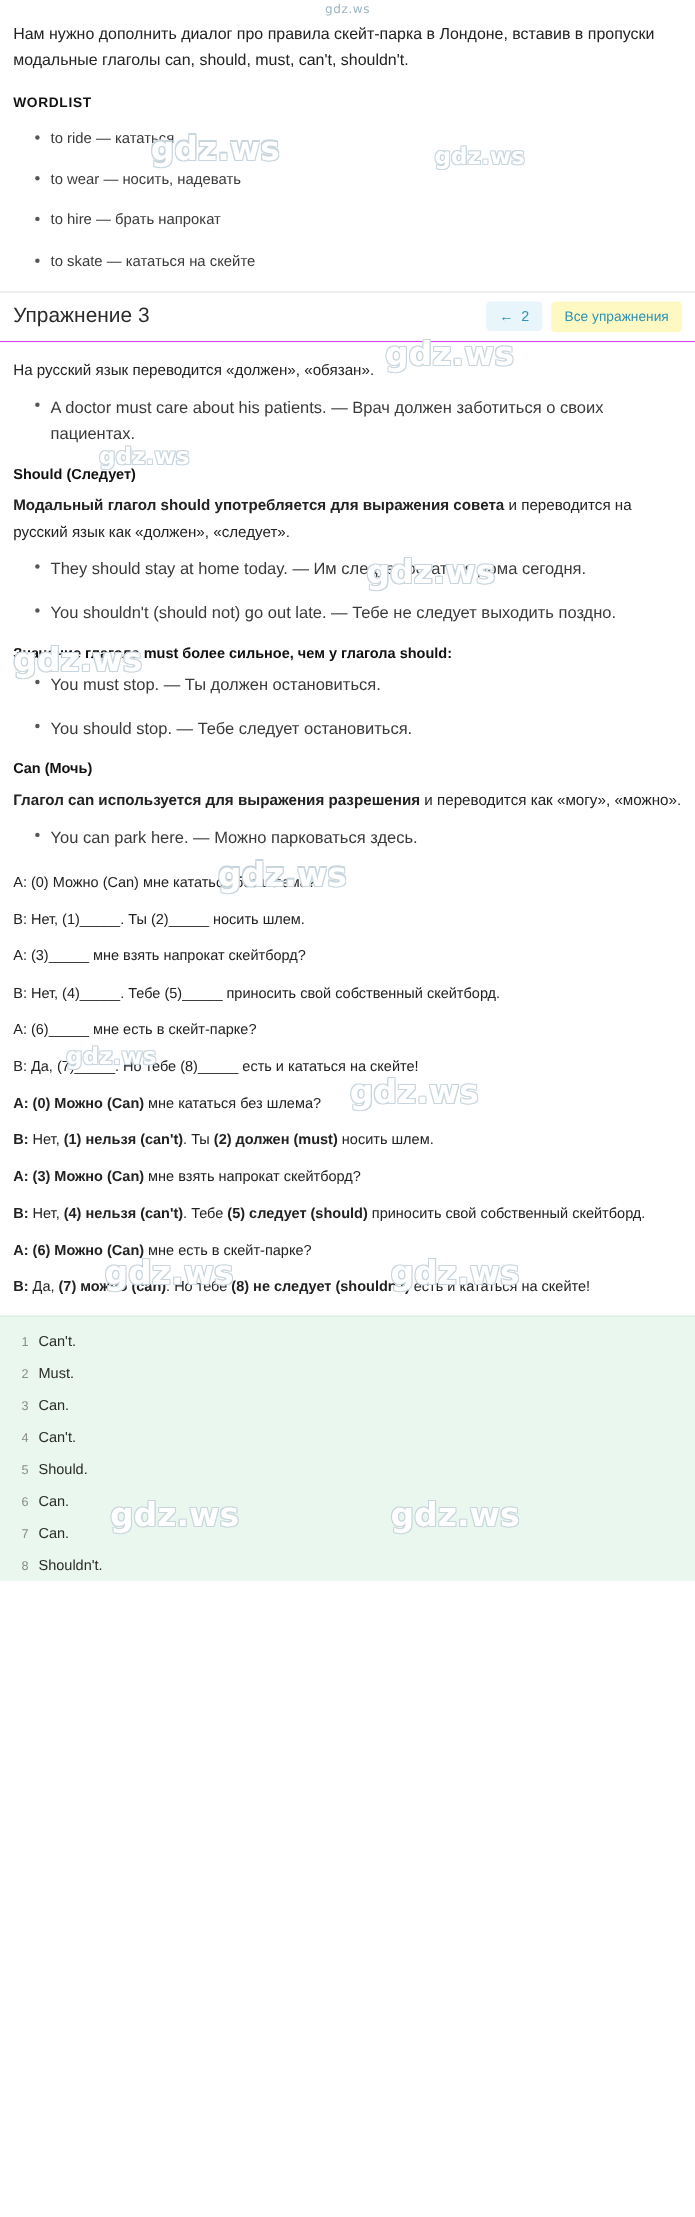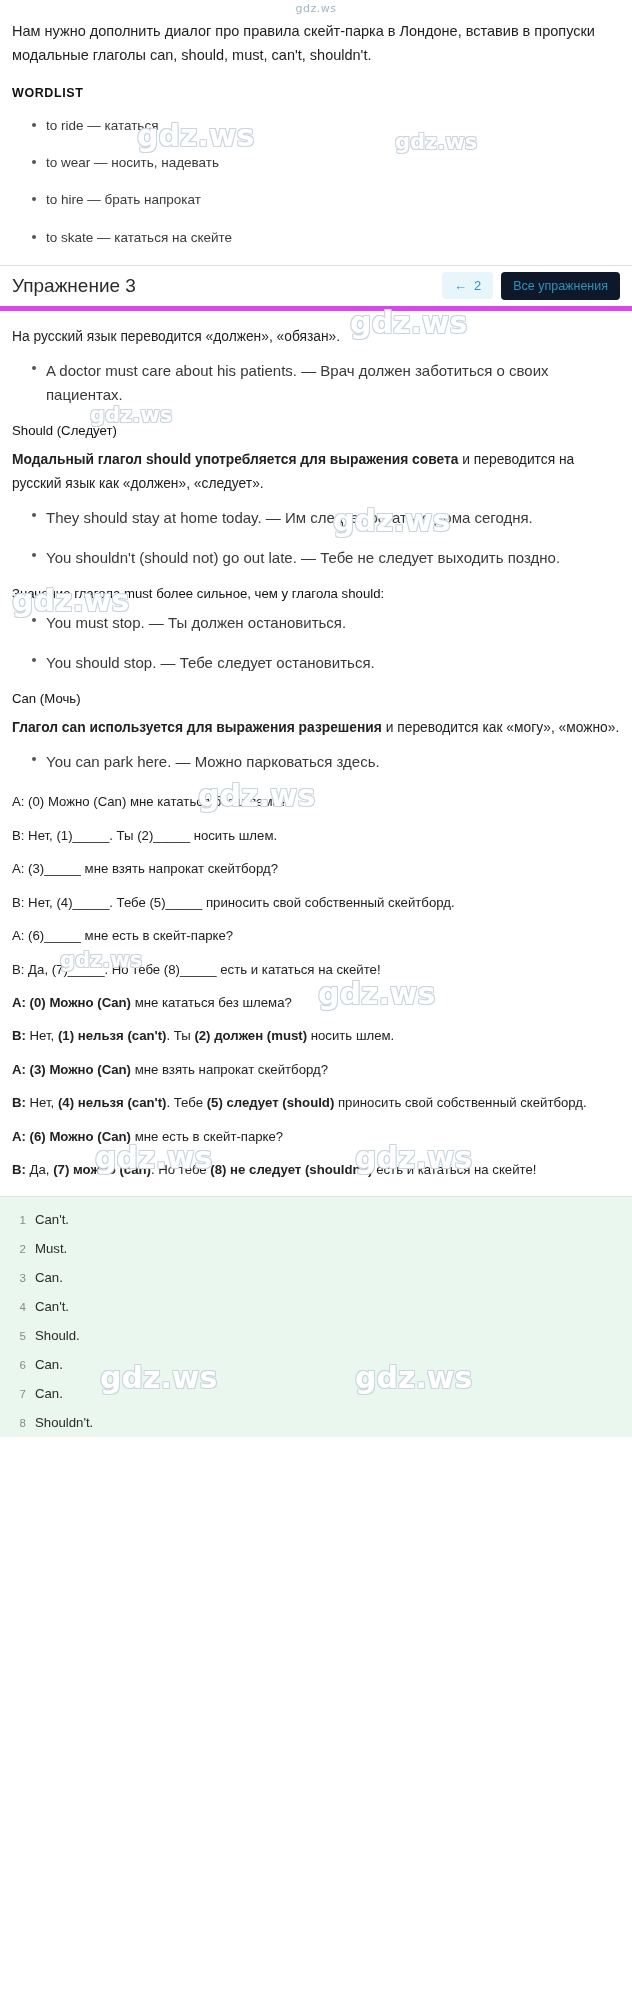--- a/index.html
+++ b/index.html
@@ -58,21 +58,21 @@
     content: "";
     position: absolute;
     left: -14px;
     top: 7px;
     width: 4px; height: 4px;
     border-radius: 50%;
     background: #555;
   }
   .exercise-bar {
     border-top: 1px solid #e2e2e2;
-    border-bottom: 5px solid #d946ef;
+    border-bottom: 1px solid #d946ef;
     margin: 8px -12px 14px -12px;
     padding: 10px 12px;
     display: flex;
     align-items: center;
     justify-content: space-between;
     height: 46px;
   }
   .exercise-title {
     font-size: 19px;
     color: #2b2b2b;
@@ -83,36 +83,36 @@
   .pager {
     display: flex; align-items: center; gap: 7px;
     background: #e8f6fb;
     color: #2f93b5;
     border-radius: 4px;
     padding: 6px 12px;
     font-size: 13px;
   }
   .pager .arrow { font-size: 13px; }
   .all-ex {
-    background: #0f172a;
+    background: #fef9c3;
     color: #2f93b5;
     border-radius: 4px;
     padding: 7px 12px;
     font-size: 12.5px;
     white-space: nowrap;
   }
   p.body {
     font-size: 13.8px;
     line-height: 1.75;
     margin: 0 0 10px 0;
     color: #222;
   }
   .sub-head {
     font-size: 13.2px;
-    font-weight: normal;
+    font-weight: bold;
     margin: 14px 0 10px 0;
     color: #111;
   }
   ul.examples {
     margin: 0 0 14px 0;
     padding-left: 34px;
     list-style: none;
   }
   ul.examples li {
     font-size: 15px;

